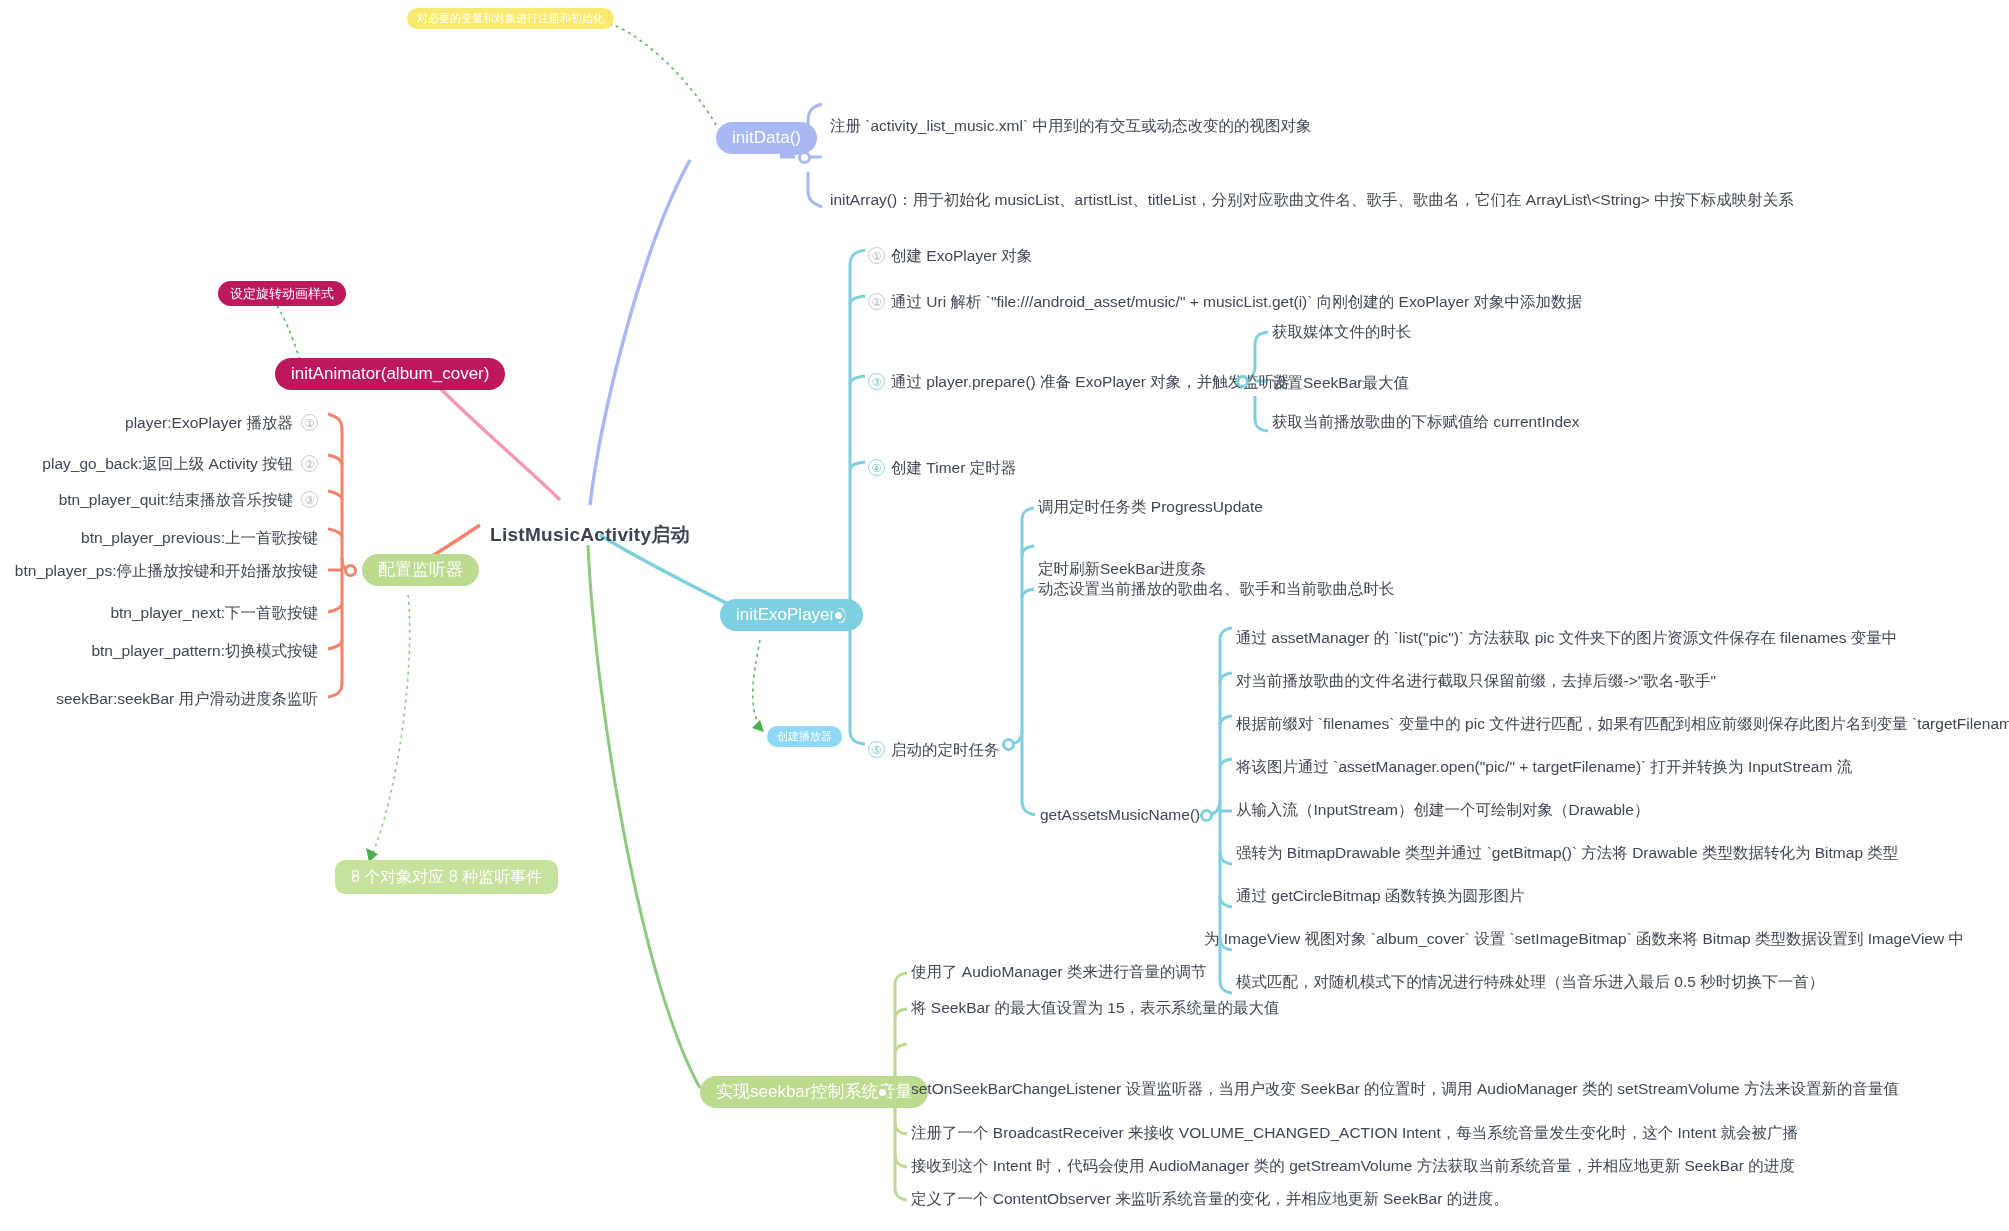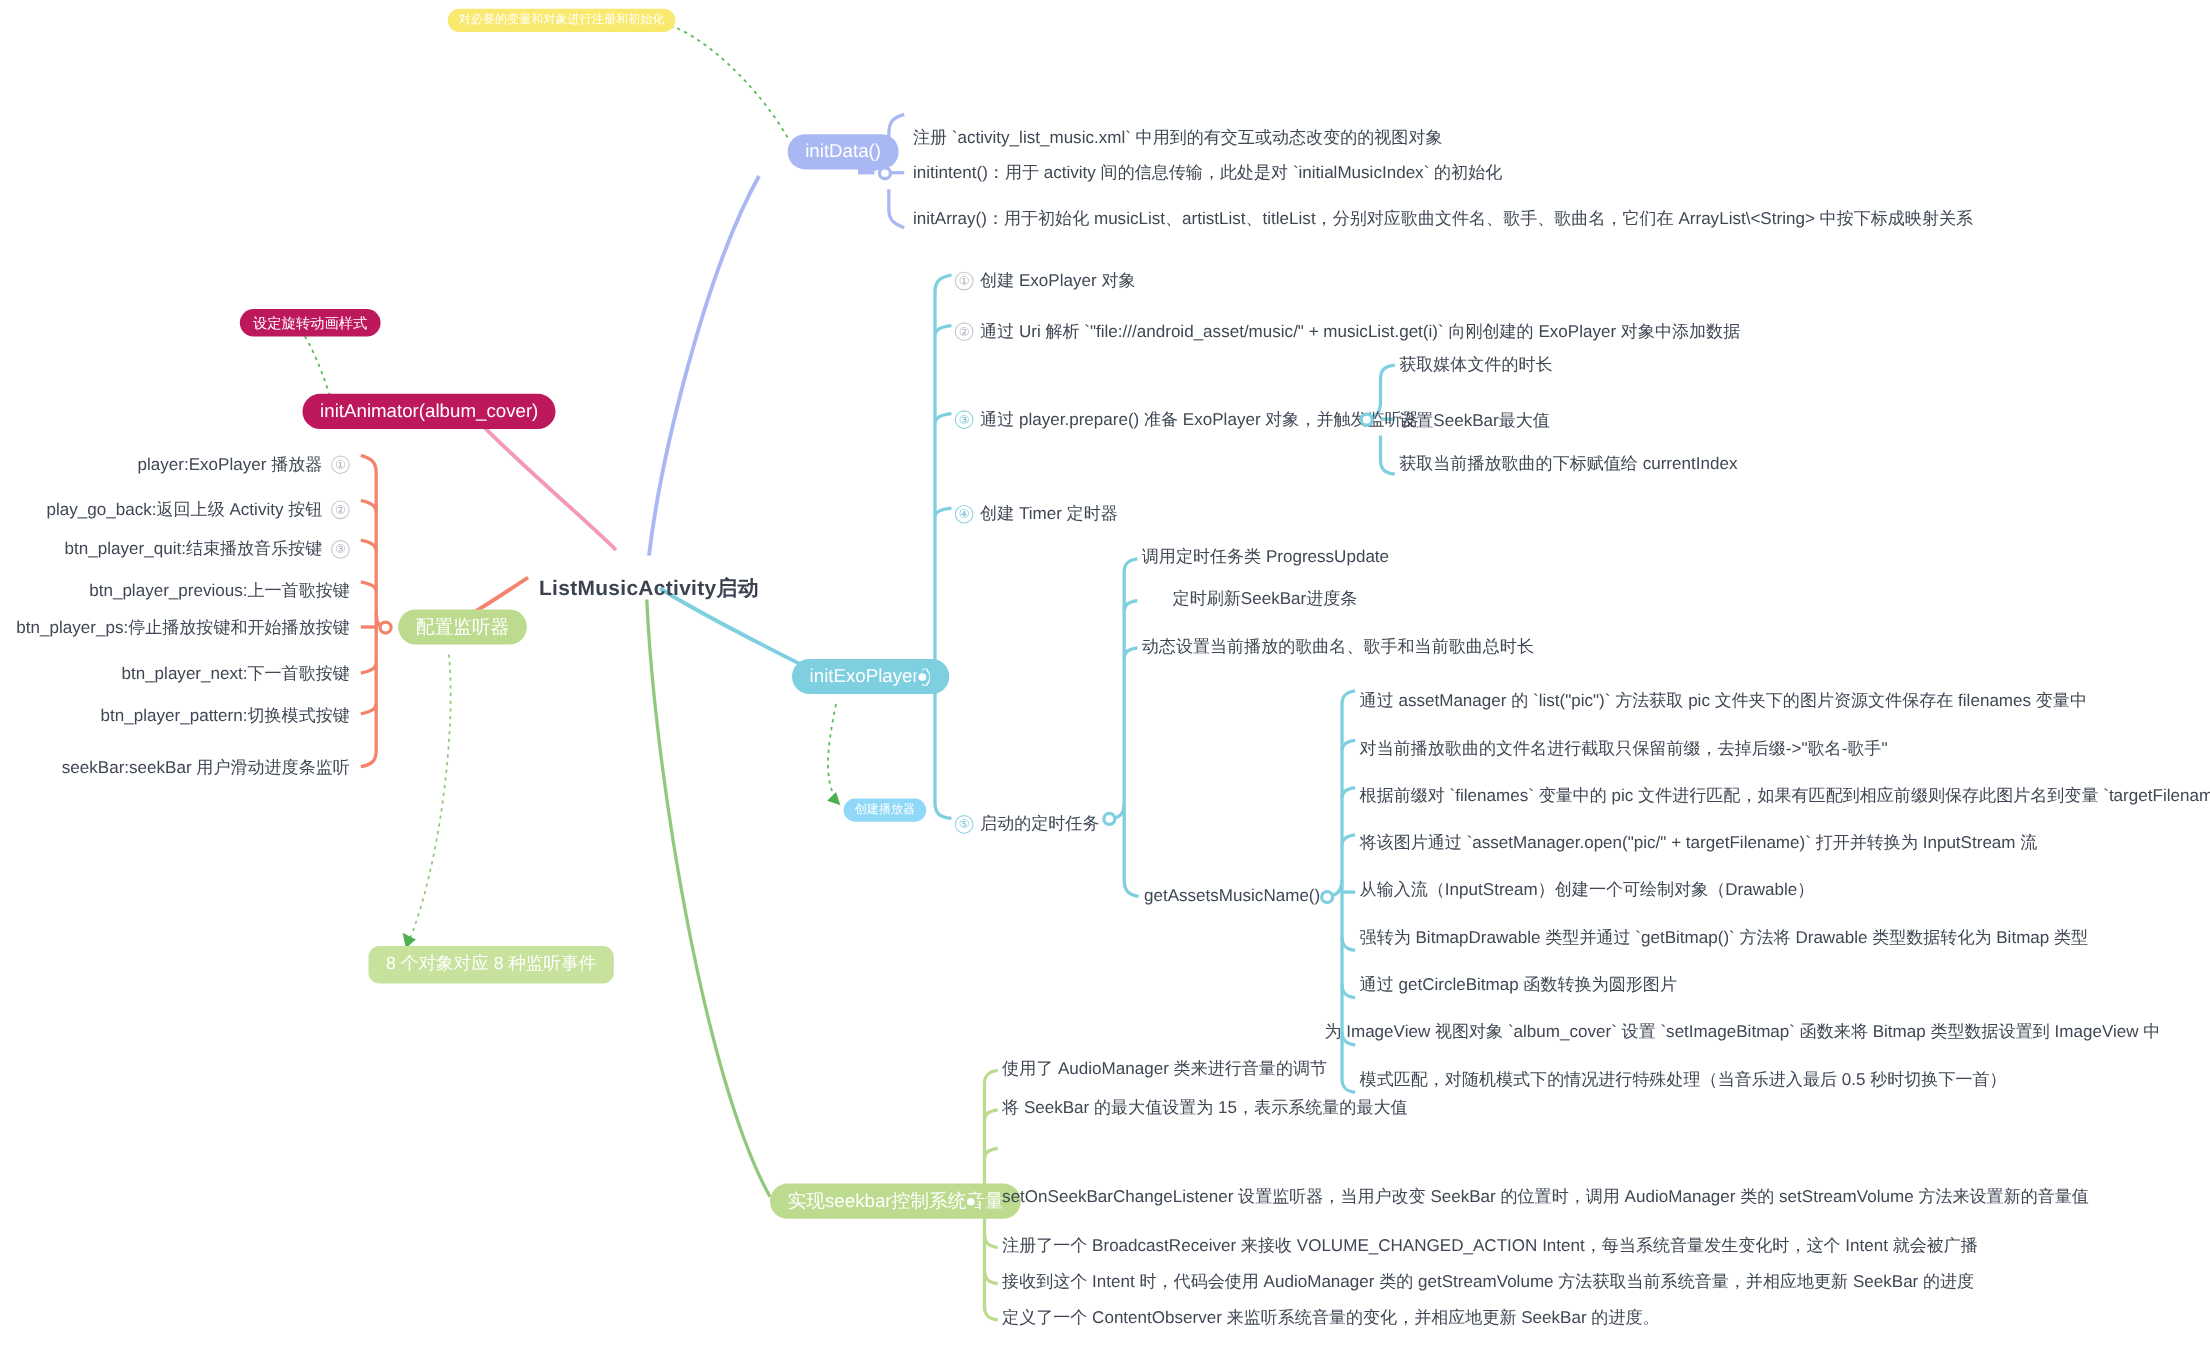--- a/index.html
+++ b/index.html
@@ -160,21 +160,20 @@
   </svg>
 
   <div class="node root" style="left:490px;top:535px;transform:translate(0,-50%);">ListMusicActivity启动</div>
 
   <div class="node pill yellow tiny" style="left:407px;top:8px;">对必要的变量和对象进行注册和初始化</div>
 
   <div class="node pill blue" style="left:716px;top:138px;transform:translate(0,-50%);">initData()</div>
   <div class="dot blue" style="left:798px;top:151px;"></div>
 
   <div class="node leaf" style="left:830px;top:117px;">注册 `activity_list_music.xml` 中用到的有交互或动态改变的的视图对象</div>
-  <div class="node leaf" style="left:830px;top:149px;">initintent()：用于 activity 间的信息传输，此处是对 `initialMusicIndex` 的初始化</div>
   <div class="node leaf" style="left:830px;top:191px;">initArray()：用于初始化 musicList、artistList、titleList，分别对应歌曲文件名、歌手、歌曲名，它们在 ArrayList\&lt;String&gt; 中按下标成映射关系</div>
 
   <div class="node pill orange small" style="left:218px;top:281px;">设定旋转动画样式</div>
   <div class="node pill orange" style="left:275px;top:358px;">initAnimator(album_cover)</div>
 
   <div class="node pill green" style="left:362px;top:570px;transform:translate(0,-50%);">配置监听器</div>
   <div class="dot red" style="left:344px;top:564px;"></div>
 
   <div class="node leaf right" style="left:0px;top:414px;width:318px;">
     <span>player:ExoPlayer 播放器</span><span class="num gy">①</span>
@@ -212,21 +211,21 @@
     <span class="num cy">⑤</span><span>启动的定时任务</span>
   </div>
   <div class="dot cyan" style="left:1002px;top:738px;"></div>
 
   <div class="dot cyan" style="left:1236px;top:375px;"></div>
   <div class="node leaf" style="left:1272px;top:323px;">获取媒体文件的时长</div>
   <div class="node leaf" style="left:1272px;top:374px;">设置SeekBar最大值</div>
   <div class="node leaf" style="left:1272px;top:413px;">获取当前播放歌曲的下标赋值给 currentIndex</div>
 
   <div class="node leaf" style="left:1038px;top:498px;">调用定时任务类 ProgressUpdate</div>
-  <div class="node leaf" style="left:1038px;top:536px;margin-left:28px;">定时刷新SeekBar进度条</div>
+  <div class="node leaf" style="left:1038px;top:560px;">定时刷新SeekBar进度条</div>
   <div class="node leaf" style="left:1038px;top:580px;">动态设置当前播放的歌曲名、歌手和当前歌曲总时长</div>
 
   <div class="node pill lightblue tiny" style="left:767px;top:726px;">创建播放器</div>
 
   <div class="node leaf" style="left:1040px;top:806px;">getAssetsMusicName()</div>
   <div class="dot cyan" style="left:1200px;top:809px;"></div>
 
   <div class="node leaf" style="left:1236px;top:629px;">通过 assetManager 的 `list("pic")` 方法获取 pic 文件夹下的图片资源文件保存在 filenames 变量中</div>
   <div class="node leaf" style="left:1236px;top:672px;">对当前播放歌曲的文件名进行截取只保留前缀，去掉后缀-&gt;"歌名-歌手"</div>
   <div class="node leaf" style="left:1236px;top:715px;">根据前缀对 `filenames` 变量中的 pic 文件进行匹配，如果有匹配到相应前缀则保存此图片名到变量 `targetFilename` 中</div>

